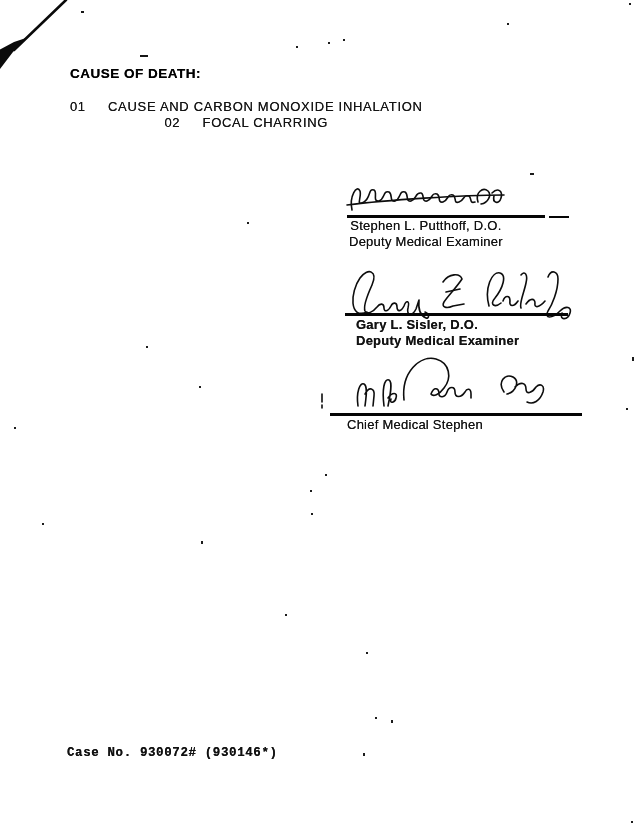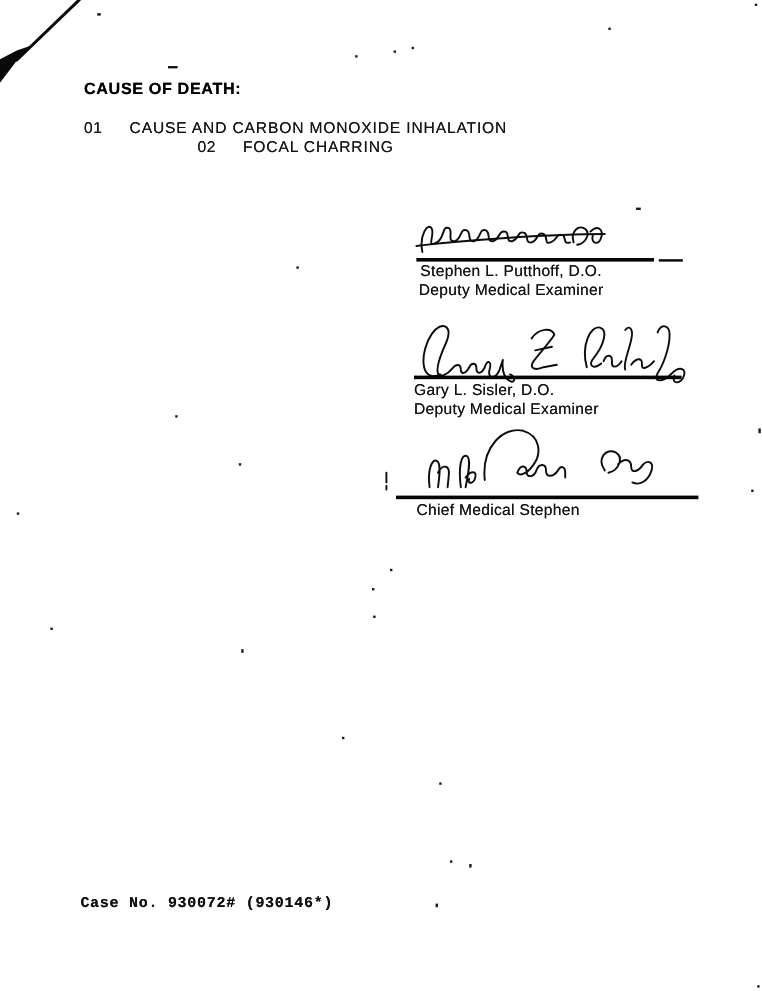--- a/index.html
+++ b/index.html
@@ -108,21 +108,21 @@
   <path d="M106,20 C112,11 123,11 125,17 C119,26 111,34 107,40 C104,45 109,47 116,44 L127,42"></path>
   <path d="M109,30 L123,27"></path>
   <path d="M152,44 C147,26 155,9 163,11 C170,13 166,26 158,36 C152,43 158,46 164,41
            M166,39 C168,33 173,33 173,39 C172,45 177,45 181,39
            M184,13 C188,8 191,13 189,21 C187,31 182,41 184,46
            M189,42 C193,36 198,36 198,41 C197,47 203,45 208,39
            M211,15 C214,7 221,9 221,17 C221,29 215,43 211,49 C207,57 215,57 223,49
            C229,43 235,45 233,51 C231,58 222,59 225,51"></path>
 </svg>
 <div class="abs sig-line" style="left:345px;top:313px;width:223px;"></div>
-<div class="abs sig-caption" style="left:345px;top:317px;">
+<div class="abs sig-caption" style="left:356px;top:317px;font-weight:bold;">
   <div class="sig-name">Gary L. Sisler, D.O.</div>
   <div class="sig-title">Deputy Medical Examiner</div>
 </div>
 
 <svg class="abs sig" style="left:318px;top:352px;" width="266" height="62" viewBox="0 0 266 62">
   <path d="M4,42 L4,50 M4,53 L4,56" stroke-width="2"></path>
   <path d="M40,54 C38,40 42,30 46,32 C50,34 48,46 47,54 M47,42 C51,34 57,36 56,44 L55,54"></path>
   <path d="M66,54 C64,38 66,26 71,28 C75,30 72,44 70,54 M70,46 C74,40 80,40 78,46 C77,51 71,52 73,47"></path>
   <path d="M86,48 C83,20 102,3 118,7 C132,11 134,26 126,36 C121,43 115,45 113,42
            C116,34 121,36 121,42 C121,46 127,46 129,40 C131,34 137,34 137,40

